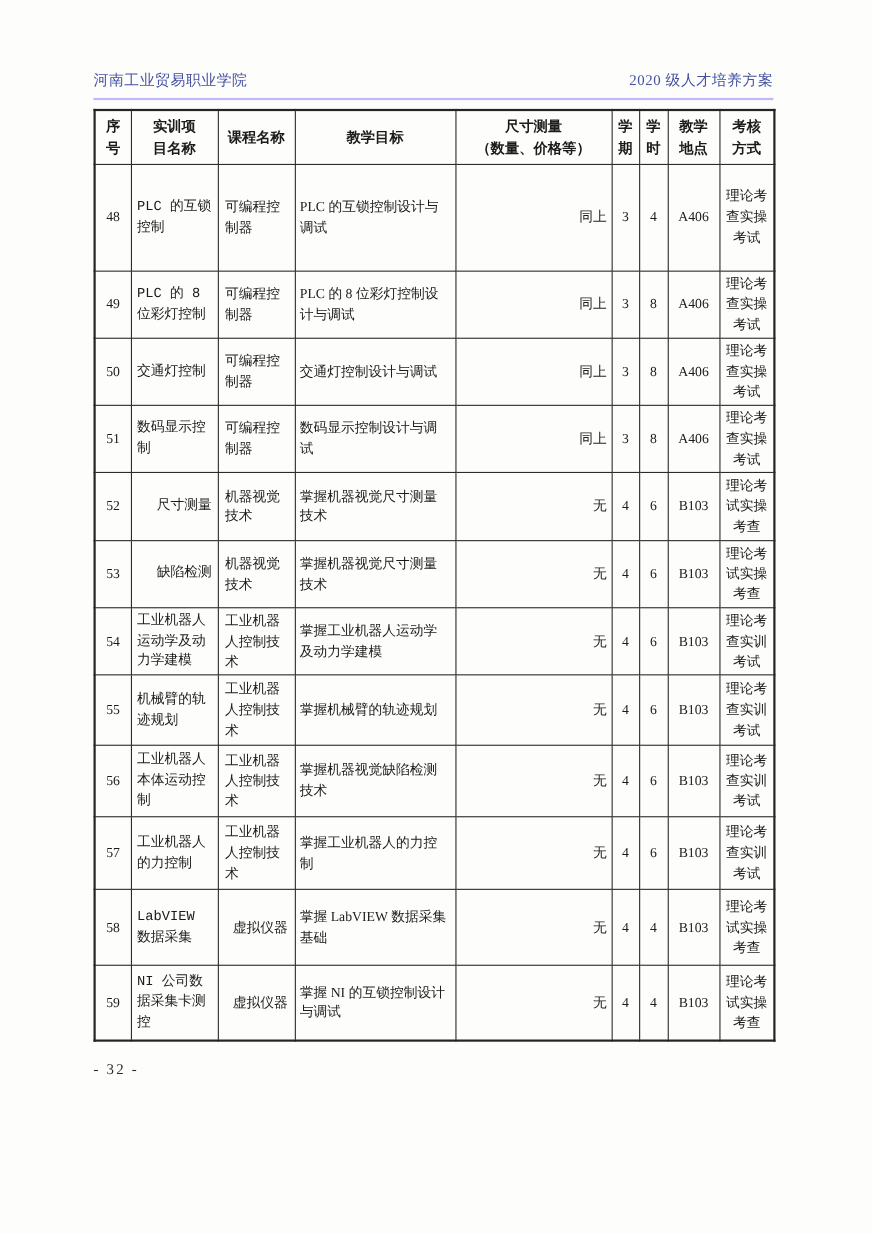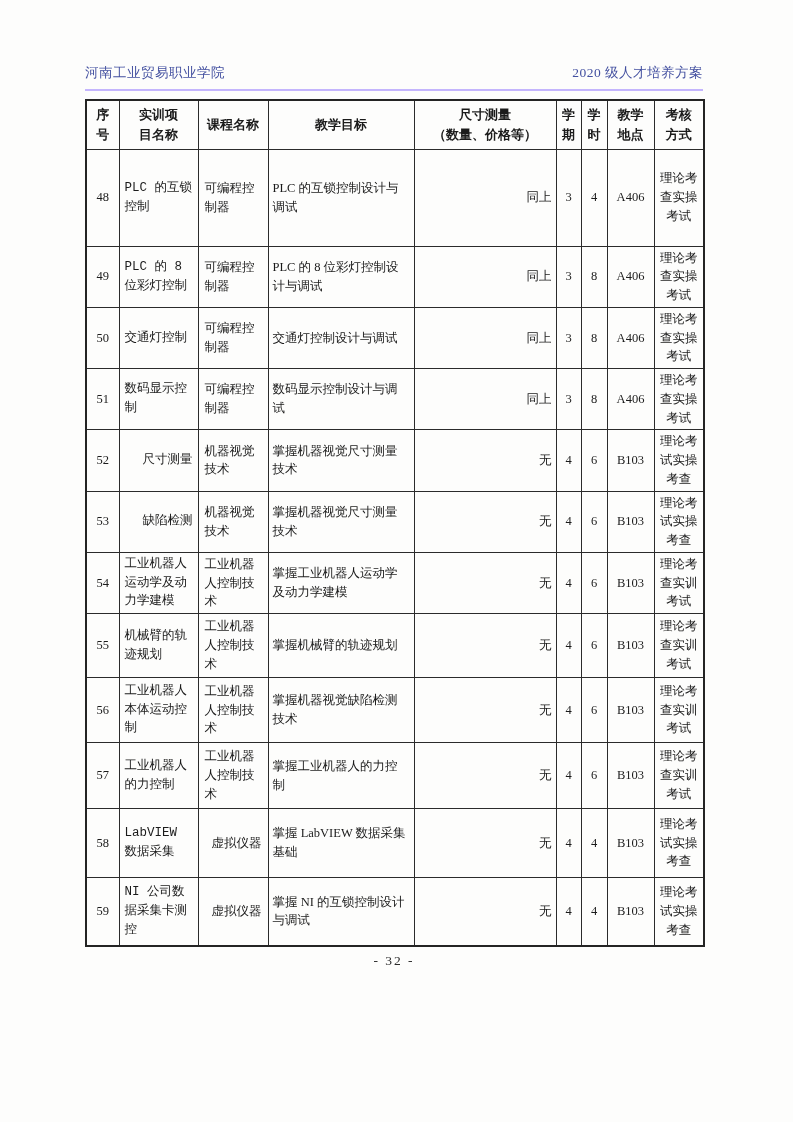--- a/index.html
+++ b/index.html
@@ -54,22 +54,22 @@
   tbody tr:nth-child(13) { height: 70px; }
 
   td.c-no, td.c-sem, td.c-hrs, td.c-loc { text-align: center; }
   td.c-assess { text-align: center; padding: 2px 3px; margin-left: 44px; }
   td.c-course { padding: 2px 6px; font-family: Liberation Serif, serif; }
   td.c-project { padding: 2px 5px; font-family: Liberation Mono, monospace; }
   td.c-materials { padding: 2px 4px; }
   td.ctr { text-align: right; }
 
   .page-num {
-    margin-top: 6px;
-    font-size: 13.5px; letter-spacing: 2px; color: #2a2a2a; text-align: center;
+    margin-top: 17px;
+    font-size: 13.5px; letter-spacing: 2px; color: #2a2a2a;
   }
 </style>
 </head>
 <body>
 
 <div class="page">
 
   <div class="doc-header">
     <span class="hdr-text">河南工业贸易职业学院</span>
     <span class="hdr-text">2020 级人才培养方案</span>

